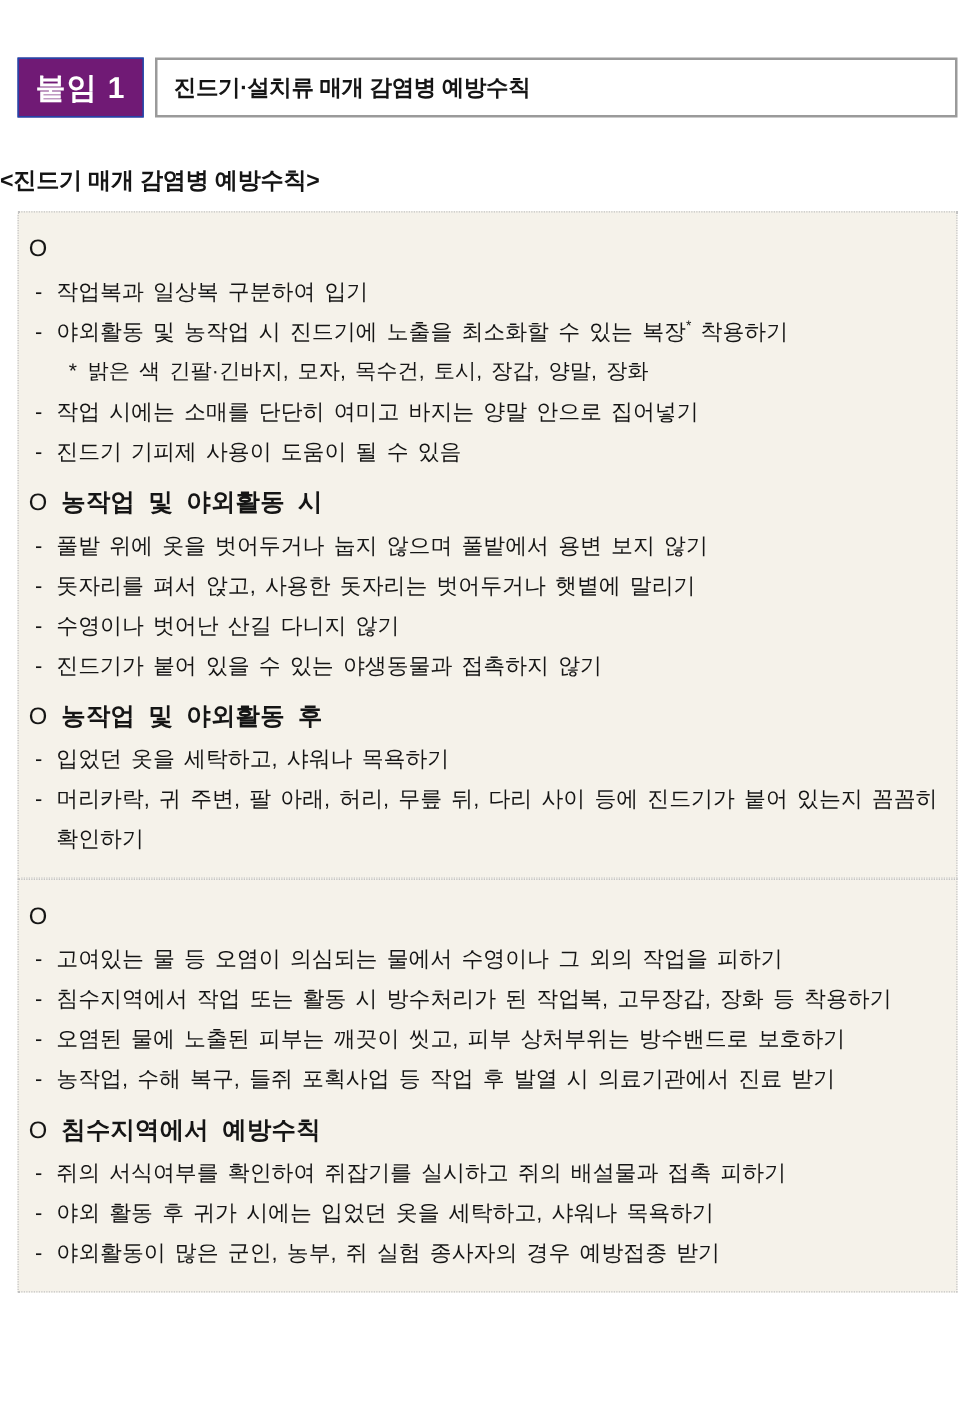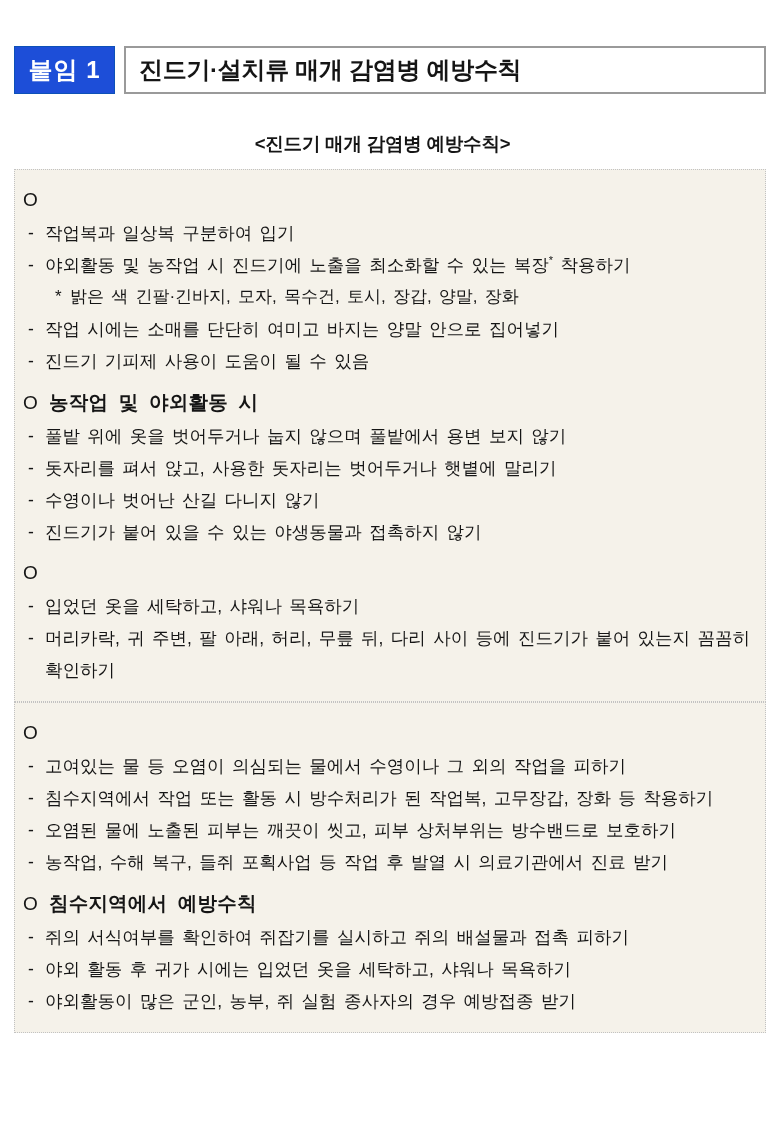--- a/index.html
+++ b/index.html
@@ -16,48 +16,48 @@
     background: #ffffff;
   }
   .header-row {
     display: flex;
     gap: 9px;
     margin: 46px 14px 0 14px;
     height: 48px;
   }
   .badge {
     flex: 0 0 101px;
-    background: #1d4ed8;
+    background: #701a75;
     border: 1px solid #0d51b8;
     box-sizing: border-box;
     color: #ffffff;
     font-weight: 700;
     font-size: 24px;
     letter-spacing: 1px;
     display: flex;
     align-items: center;
     justify-content: center;
   }
   .title-box {
     flex: 1;
     border: 2px solid #9a9a9a;
     box-sizing: border-box;
     background: #ffffff;
     display: flex;
     align-items: center;
     padding-left: 13px;
   }
   .doc-title {
-    font-size: 24px;
+    font-size: 18px;
     font-weight: 700;
     letter-spacing: -0.3px;
     white-space: nowrap;
   }
   .section-heading {
-    text-align: center;
+    text-align: left;
     font-size: 18.5px;
     font-weight: 700;
     letter-spacing: -0.2px;
     margin: 37px 15px 13px 0;
   }
   .box {
     margin: 0 14px;
     background: #f5f2ea;
     border: 1px dotted #c2c2c2;
     padding: 13px 14px 15px 8px;
@@ -153,20 +153,21 @@
             <span class="i-text">수영이나 벗어난 산길 다니지 않기</span>
           </div>
           <div class="item">
             <span class="i-marker">-</span>
             <span class="i-text">진드기가 붙어 있을 수 있는 야생동물과 접촉하지 않기</span>
           </div>
         </div>
         <div class="group">
           <div class="group-title">
             <span class="g-marker">O</span>
+            <span>농작업 및 야외활동 후</span>
           </div>
           <div class="item">
             <span class="i-marker">-</span>
             <span class="i-text">입었던 옷을 세탁하고, 샤워나 목욕하기</span>
           </div>
           <div class="item">
             <span class="i-marker">-</span>
             <span class="i-text">머리카락, 귀 주변, 팔 아래, 허리, 무릎 뒤, 다리 사이 등에 진드기가 붙어 있는지 꼼꼼히 확인하기</span>
           </div>
         </div>

